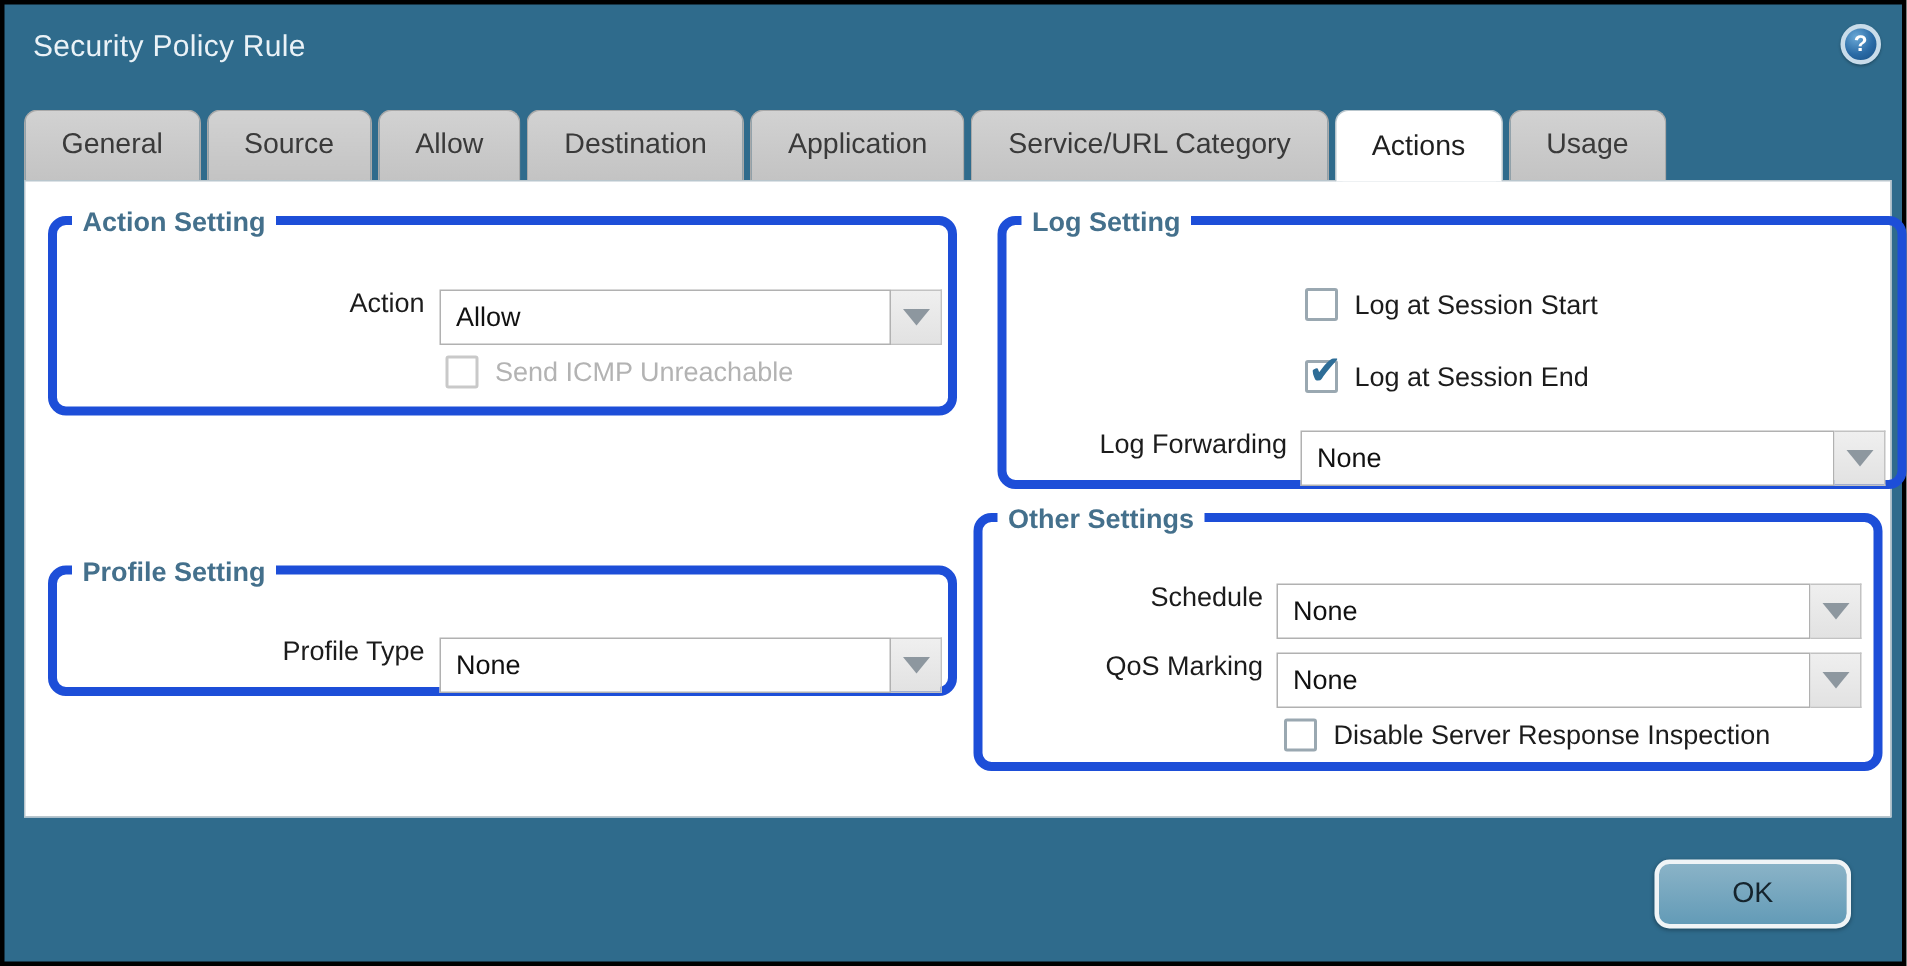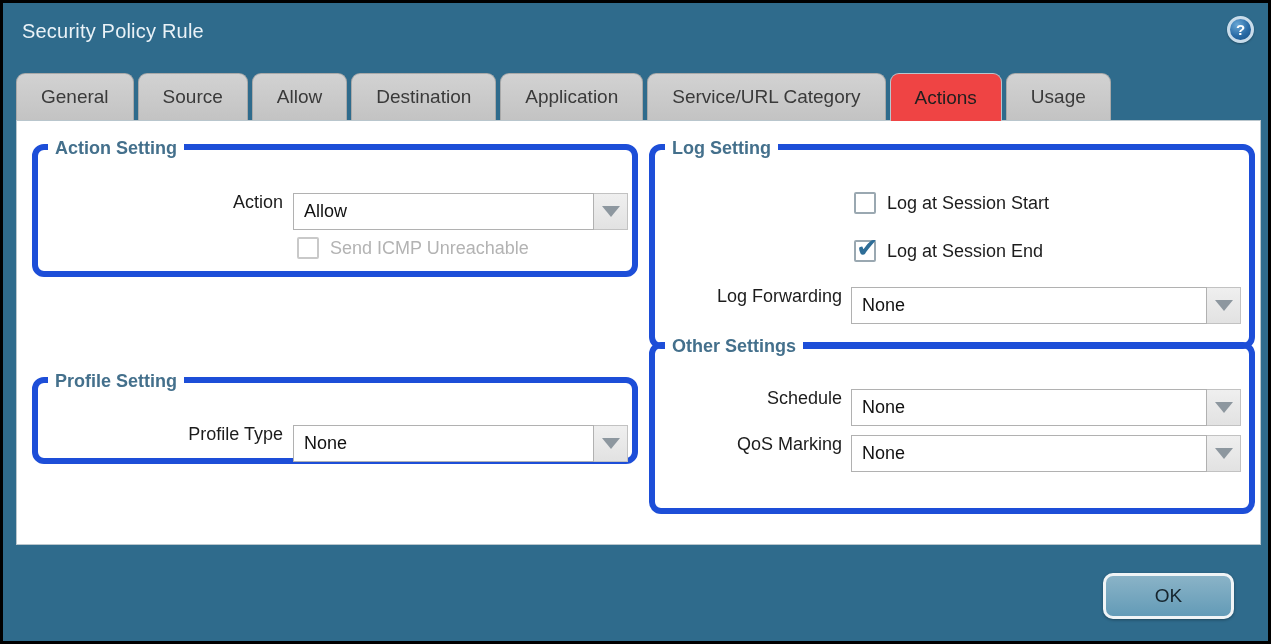--- a/index.html
+++ b/index.html
@@ -53,21 +53,21 @@
     border: 1px solid #a9a9a9;
     border-bottom: none;
     border-radius: 9px 9px 0 0;
     display: flex; align-items: center; justify-content: center;
     font-size: 19px;
     color: #3a3a3a;
     cursor: pointer;
     white-space: nowrap;
   }
   .tab.active {
-    background: #ef4444;
+    background: #ffffff;
     color: #1f1f1f;
     height: 48px;
     border-color: #b9c6cd;
   }
   
   .panel {
     position: absolute;
     left: 13px; top: 117px;
     width: 1245px; height: 425px;
     background: #fff;
@@ -227,21 +227,21 @@
         <div class="row-label" style="width:247px;">Profile Type</div>
         <div class="select" style="margin-left:10px;">
           <div class="select-box" style="width:301px;">None</div>
           <div class="select-btn">
             <span class="arrow-down"></span>
           </div>
         </div>
       </div>
     </div>
 
-    <div class="fs" style="left:632px; top:23px; width:606px; height:205px;">
+    <div class="fs" style="left:648px; top:23px; width:606px; height:182px;">
       <div class="fs-legend">Log Setting</div>
 
       <div class="row" style="left:199px; top:42px; height:22px;">
         <div class="cb"></div>
         <div class="cb-label">Log at Session Start</div>
       </div>
 
       <div class="row" style="left:199px; top:90px; height:22px;">
         <div class="cb checked"></div>
         <div class="cb-label">Log at Session End</div>
@@ -274,20 +274,24 @@
       <div class="row" style="left:0; top:78px; width:596px; height:37px;">
         <div class="row-label" style="width:187px;">QoS Marking</div>
         <div class="select" style="margin-left:9px;">
           <div class="select-box" style="width:356px;">None</div>
           <div class="select-btn">
             <span class="arrow-down"></span>
           </div>
         </div>
       </div>
 
+      <div class="row" style="left:201px; top:131px; height:22px;">
+        <div class="cb"></div>
+        <div class="cb-label">Disable Server Response Inspection</div>
+      </div>
     </div>
 
   </div>
 
   <div class="footer">
     <button class="btn btn-ok">OK</button>
   </div>
 
 </div>
 

